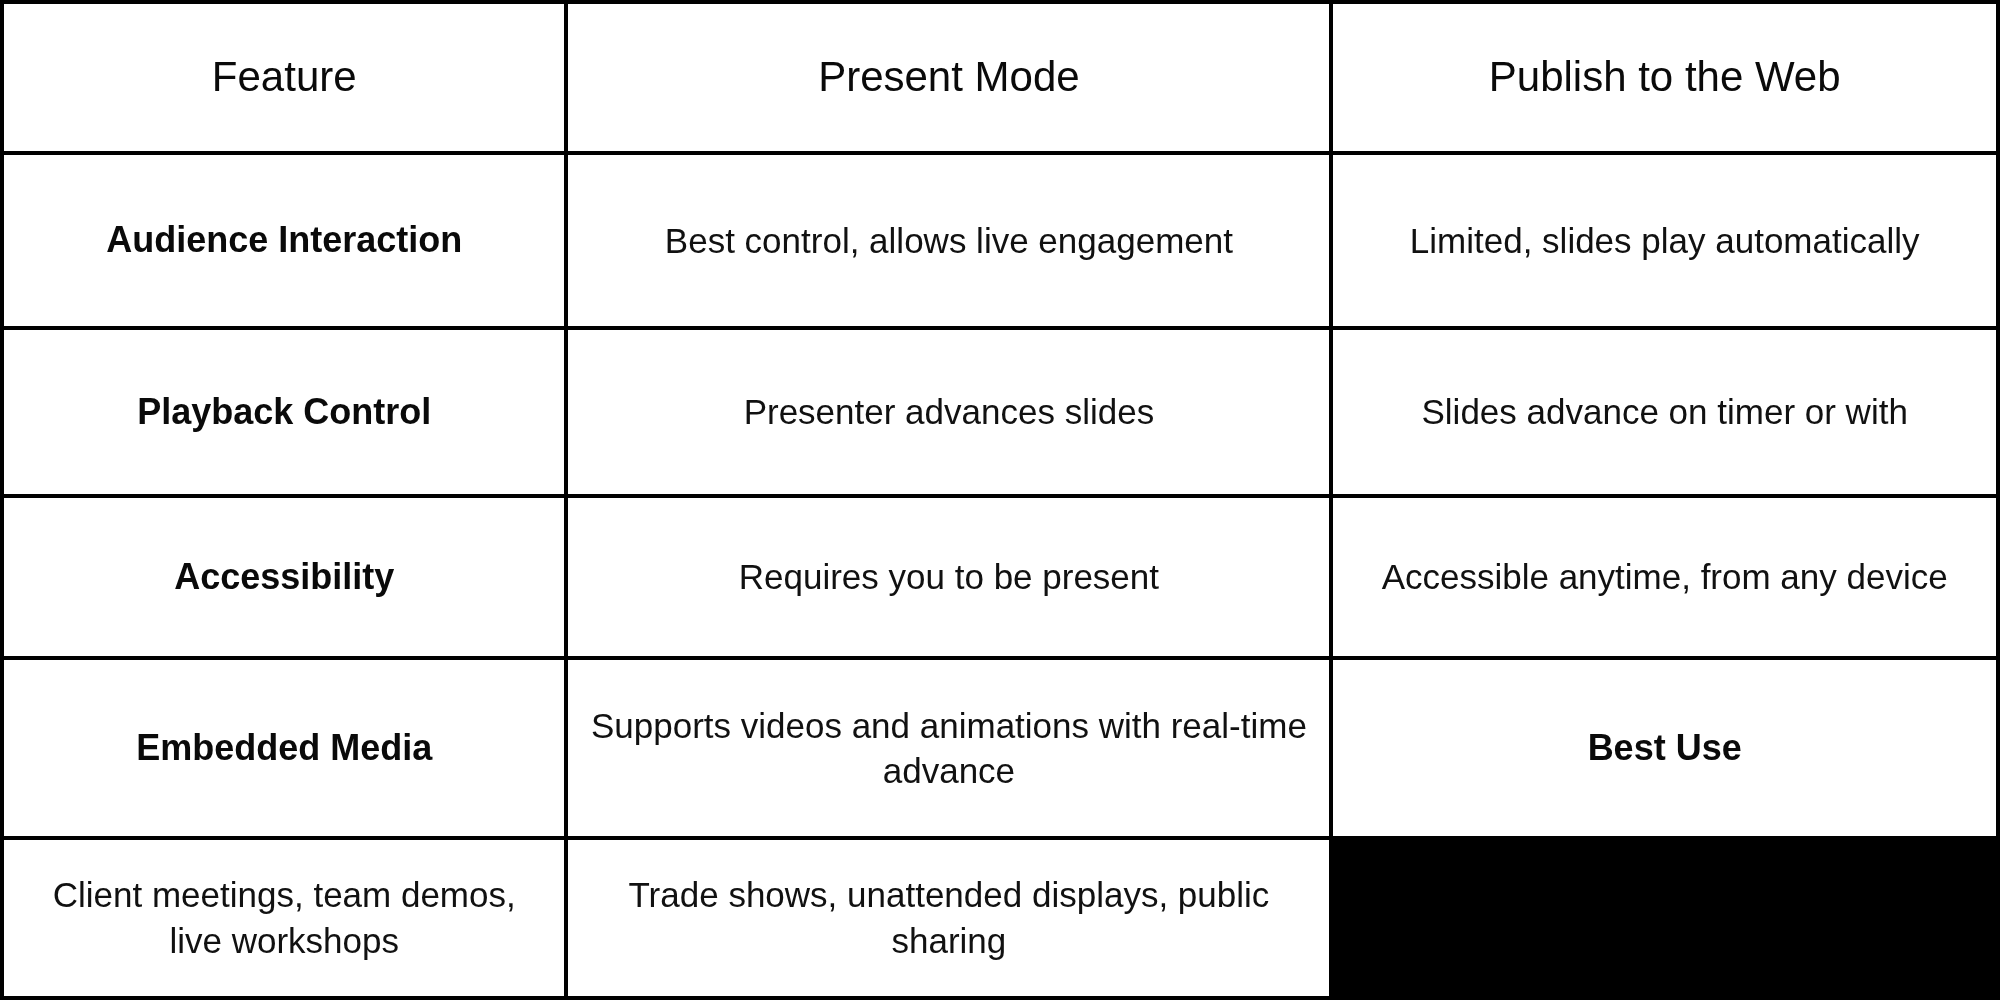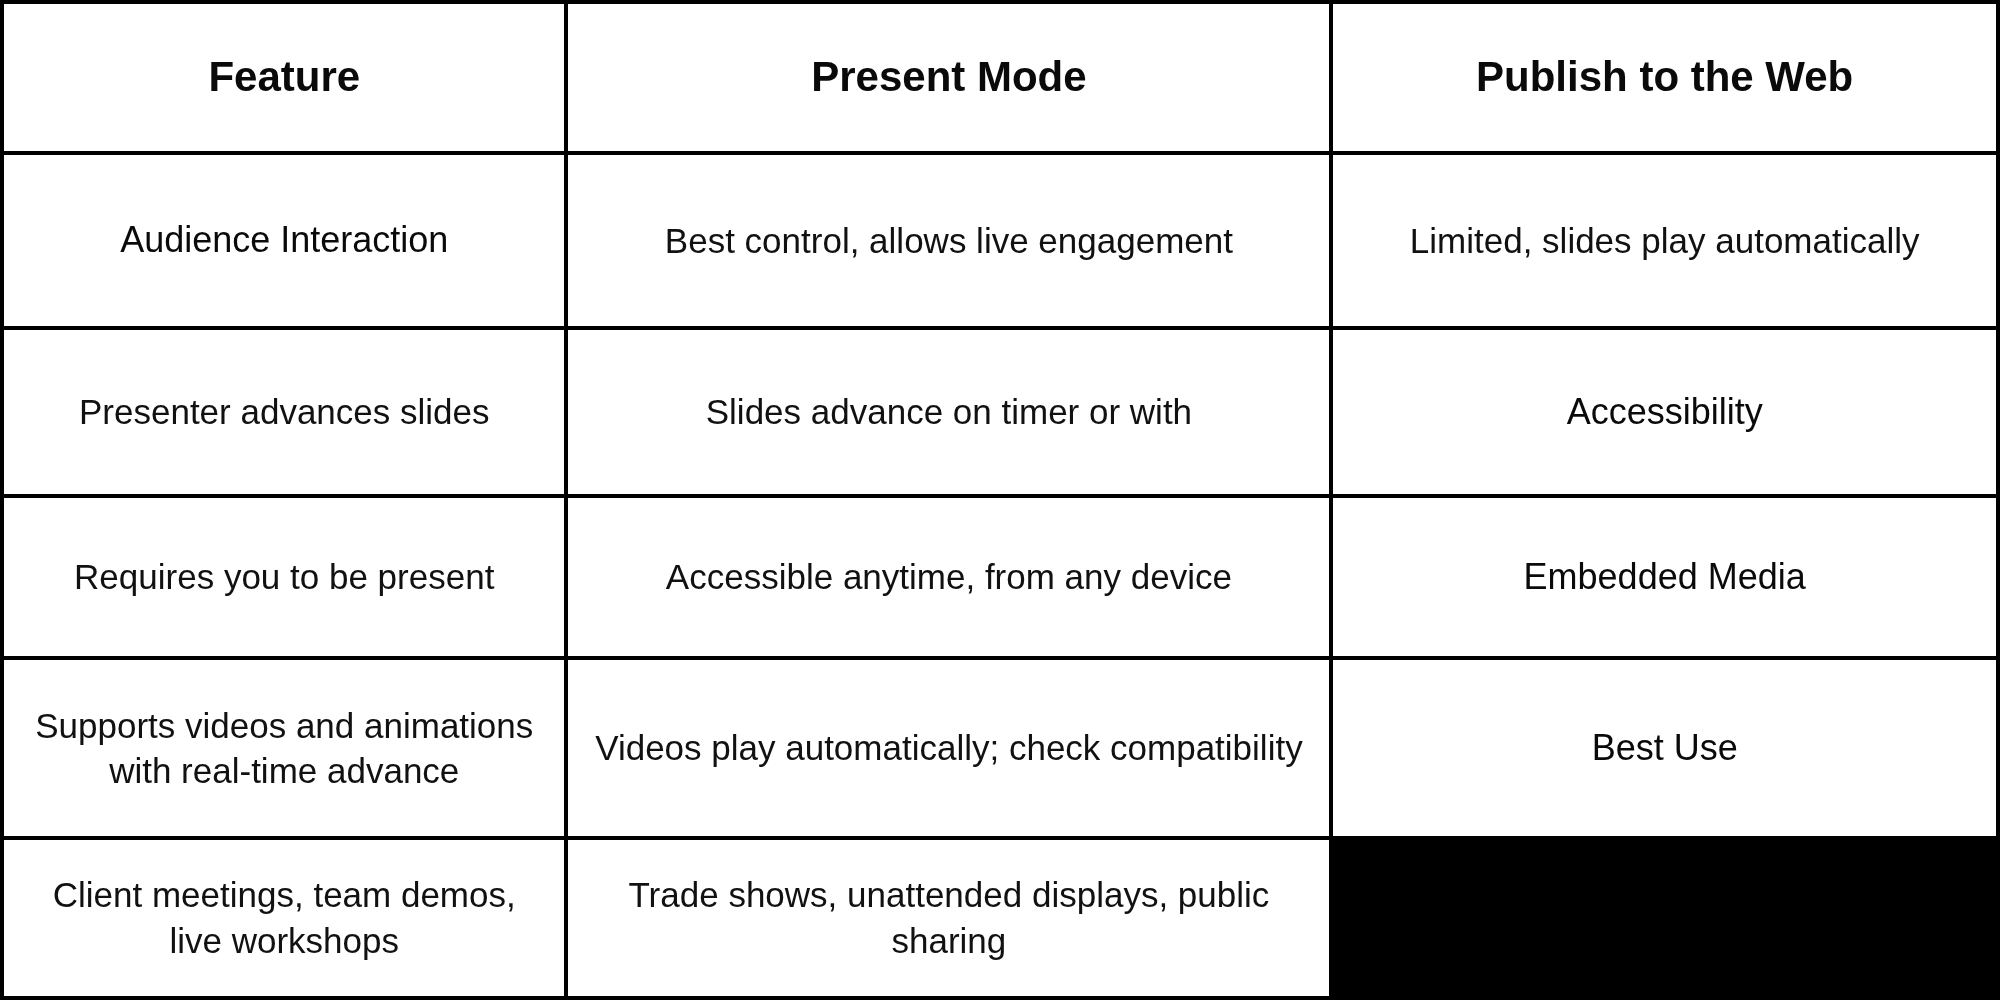--- a/index.html
+++ b/index.html
@@ -30,53 +30,53 @@
     align-items: center;
     justify-content: center;
     text-align: center;
     box-sizing: border-box;
     padding: 10px 20px;
     color: #111111;
     font-size: 35px;
     line-height: 1.3;
   }
   .cell.header {
-    font-weight: bold;
+    font-weight: normal;
     font-size: 42px;
     color: #0a0a0a;
   }
   .cell.feature {
-    font-weight: normal;
+    font-weight: bold;
     font-size: 36px;
     color: #0a0a0a;
   }
 </style>
 </head>
 <body>
 
 <div class="table-wrap">
   <div class="grid">
 
     <div class="cell header">Feature</div>
     <div class="cell header">Present Mode</div>
     <div class="cell header">Publish to the Web</div>
 
     <div class="cell feature">Audience Interaction</div>
     <div class="cell">Best control, allows live engagement</div>
     <div class="cell">Limited, slides play automatically</div>
 
+    <div class="cell feature">Playback Control</div>
     <div class="cell">Presenter advances slides</div>
     <div class="cell">Slides advance on timer or with</div>
 
     <div class="cell feature">Accessibility</div>
     <div class="cell">Requires you to be present</div>
     <div class="cell">Accessible anytime, from any device</div>
 
     <div class="cell feature">Embedded Media</div>
     <div class="cell">Supports videos and animations with real-time advance</div>
-    <div class="cell">Videos play automatically; check compatibility</div>
 
     <div class="cell feature">Best Use</div>
     <div class="cell">Client meetings, team demos, live workshops</div>
     <div class="cell">Trade shows, unattended displays, public sharing</div>
 
   </div>
 </div>
 
 </body></html>

